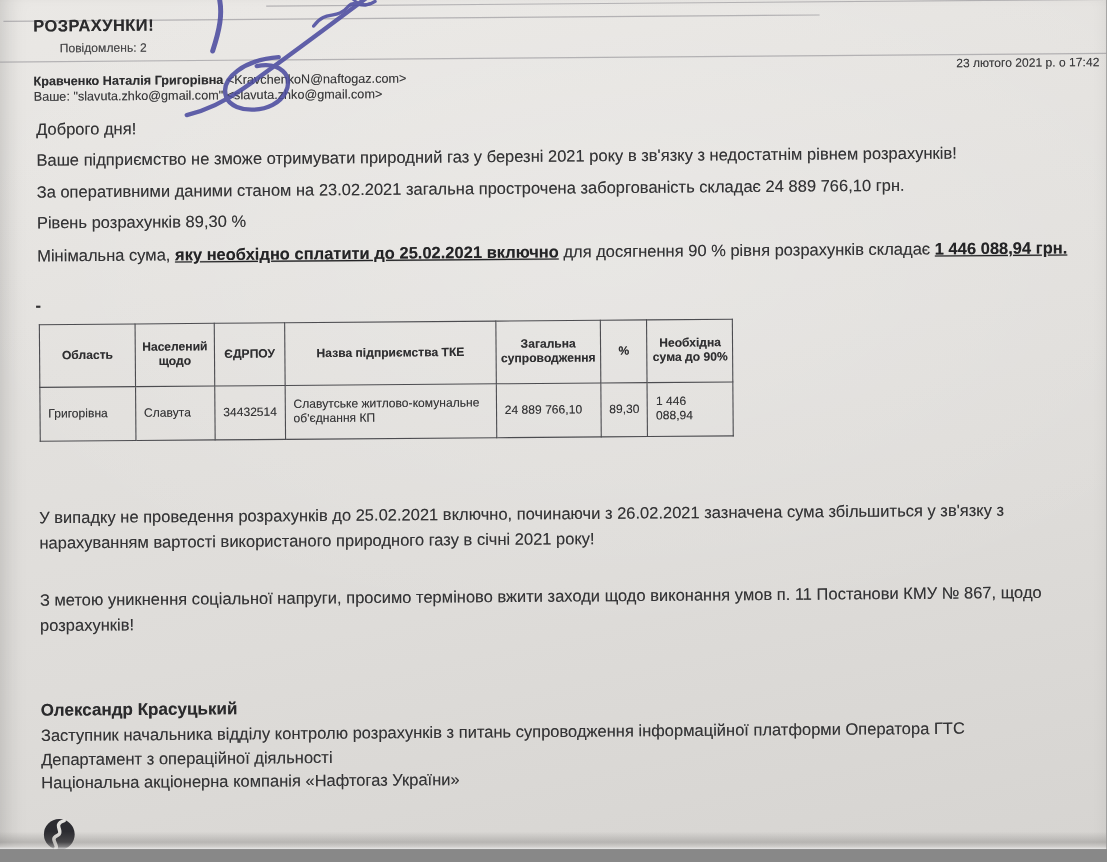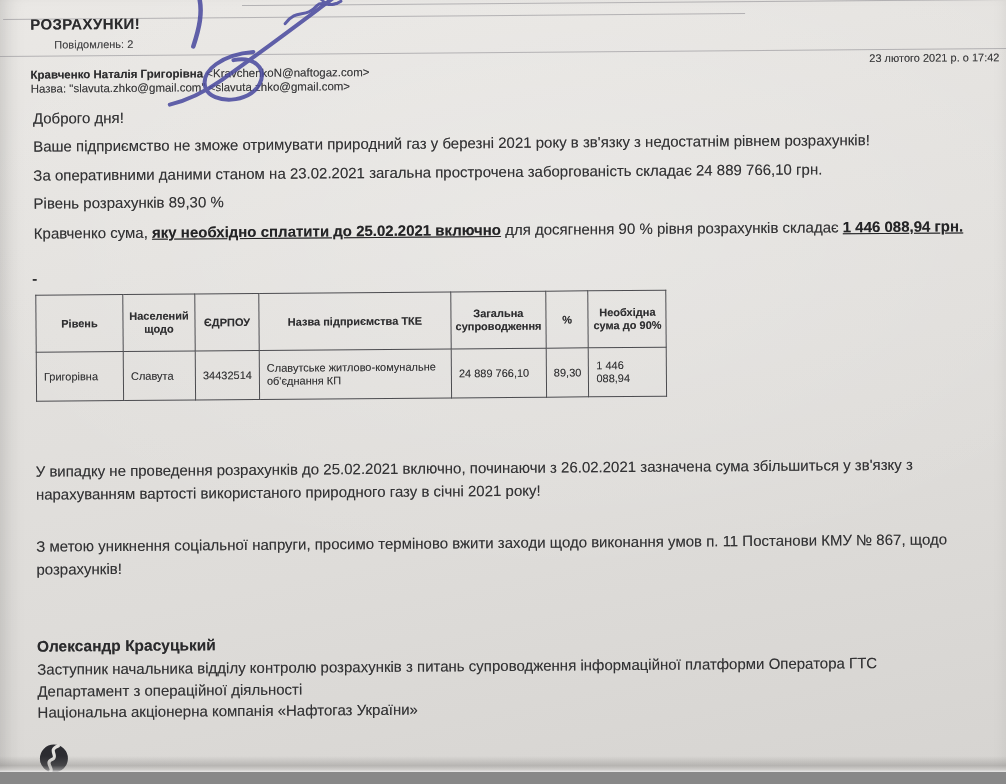--- a/index.html
+++ b/index.html
@@ -66,54 +66,54 @@
 
     <div class="rule rule-a"></div>
     <div class="rule rule-b"></div>
     <div class="rule rule-c"></div>
 
     <div class="txt title">РОЗРАХУНКИ!</div>
     <div class="txt messages">Повідомлень: 2</div>
     <div class="txt date">23 лютого 2021 р. о 17:42</div>
 
     <div class="txt hdr-line from"><span class="b">Кравченко Наталія Григорівна</span>&nbsp;<span>&lt;KravchenkoN@naftogaz.com&gt;</span></div>
-    <div class="txt hdr-line to"><span>Назва:</span>&nbsp;<span>"slavuta.zhko@gmail.com" &lt;slavuta.zhko@gmail.com&gt;</span></div>
+    <div class="txt hdr-line to"><span>Ваше:</span>&nbsp;<span>"slavuta.zhko@gmail.com" &lt;slavuta.zhko@gmail.com&gt;</span></div>
 
     <svg class="sig-ink" viewBox="0 0 240 118" fill="none" xmlns="http://www.w3.org/2000/svg">
       <g stroke="#4d4da0" stroke-linecap="round" fill="none">
         <path d="M212 2 C 190 18, 150 48, 96 86 C 80 97, 62 106, 44 110" stroke-width="4"></path>
         <path d="M74 2 C 78 18, 74 34, 68 52" stroke-width="4.5"></path>
         <path d="M128 58 C 98 60, 74 76, 80 94 C 86 110, 124 110, 134 90 C 142 74, 128 62, 108 66" stroke-width="4"></path>
         <path d="M160 30 C 172 14, 180 26, 192 12 C 198 6, 204 16, 216 8" stroke-width="3"></path>
         <path d="M196 6 C 200 10, 206 12, 212 10" stroke-width="2.5"></path>
       </g>
     </svg>
 
     <div class="txt body-txt greeting">Доброго дня!</div>
     <div class="txt body-txt p1">Ваше підприємство не зможе отримувати природний газ у березні 2021 року в зв'язку з недостатнім рівнем розрахунків!</div>
     <div class="txt body-txt p2">За оперативними даними станом на 23.02.2021 загальна прострочена заборгованість складає  24 889 766,10 грн.</div>
     <div class="txt body-txt p3">Рівень розрахунків 89,30 %</div>
 
-    <div class="txt body-txt p4"><span>Кравченко сума, </span><span class="bu">яку необхідно сплатити до 25.02.2021 включно</span><span> для досягнення 90 % рівня розрахунків складає </span><span class="bu">1 446 088,94 грн.</span></div>
+    <div class="txt body-txt p4"><span>Мінімальна сума, </span><span class="bu">яку необхідно сплатити до 25.02.2021 включно</span><span> для досягнення 90 % рівня розрахунків складає </span><span class="bu">1 446 088,94 грн.</span></div>
 
     <div class="txt body-txt dash">-</div>
 
     <table class="doc-table">
       <colgroup>
         <col style="width:87px">
           <col style="width:72px">
           <col style="width:63px">
         <col style="width:192px">
           <col style="width:93px">
           <col style="width:40px">
           <col style="width:78px">
       </colgroup>
       <thead>
         <tr>
-          <th>Рівень</th>
+          <th>Область</th>
           <th>Населений щодо</th>
           <th>ЄДРПОУ</th>
           <th>Назва підприємства ТКЕ</th>
           <th>Загальна супроводження</th>
           <th>%</th>
           <th>Необхідна сума до 90%</th>
         </tr>
       </thead>
       <tbody>
         <tr>

